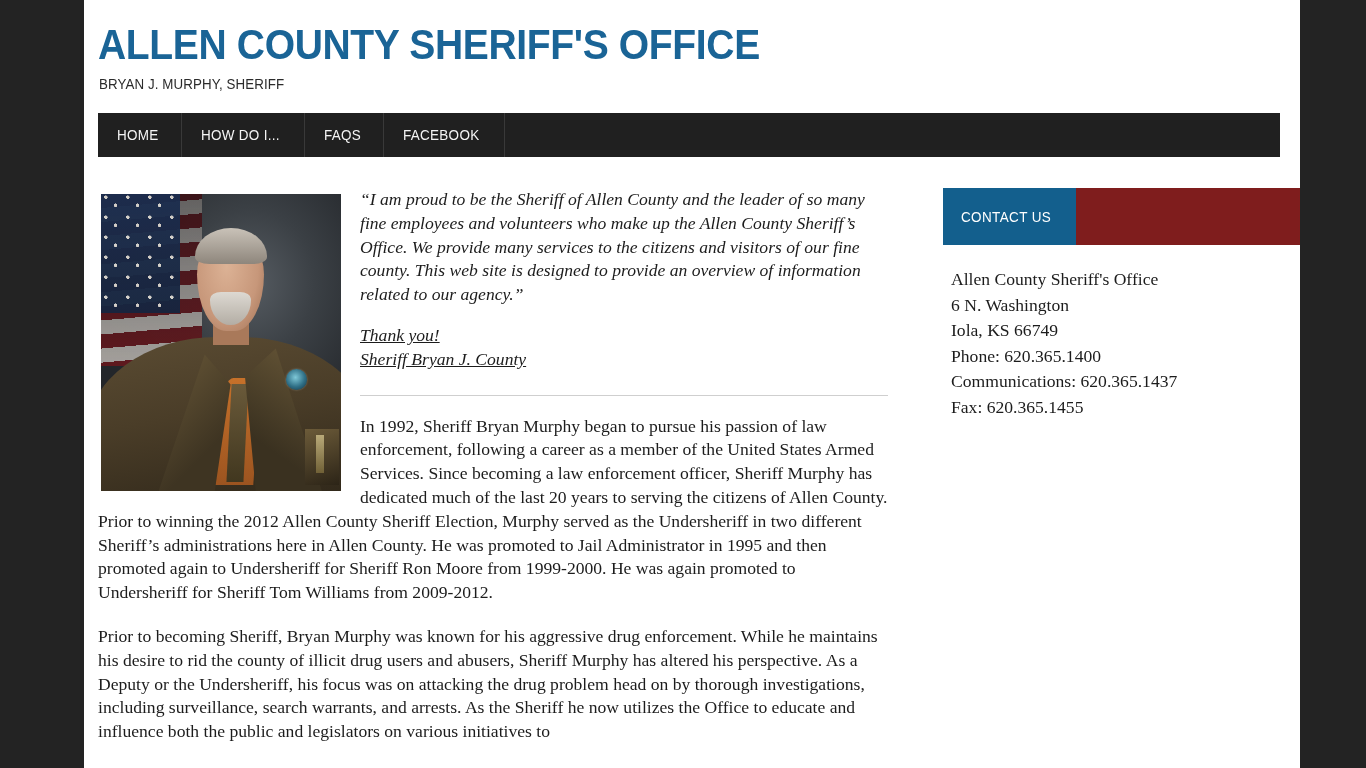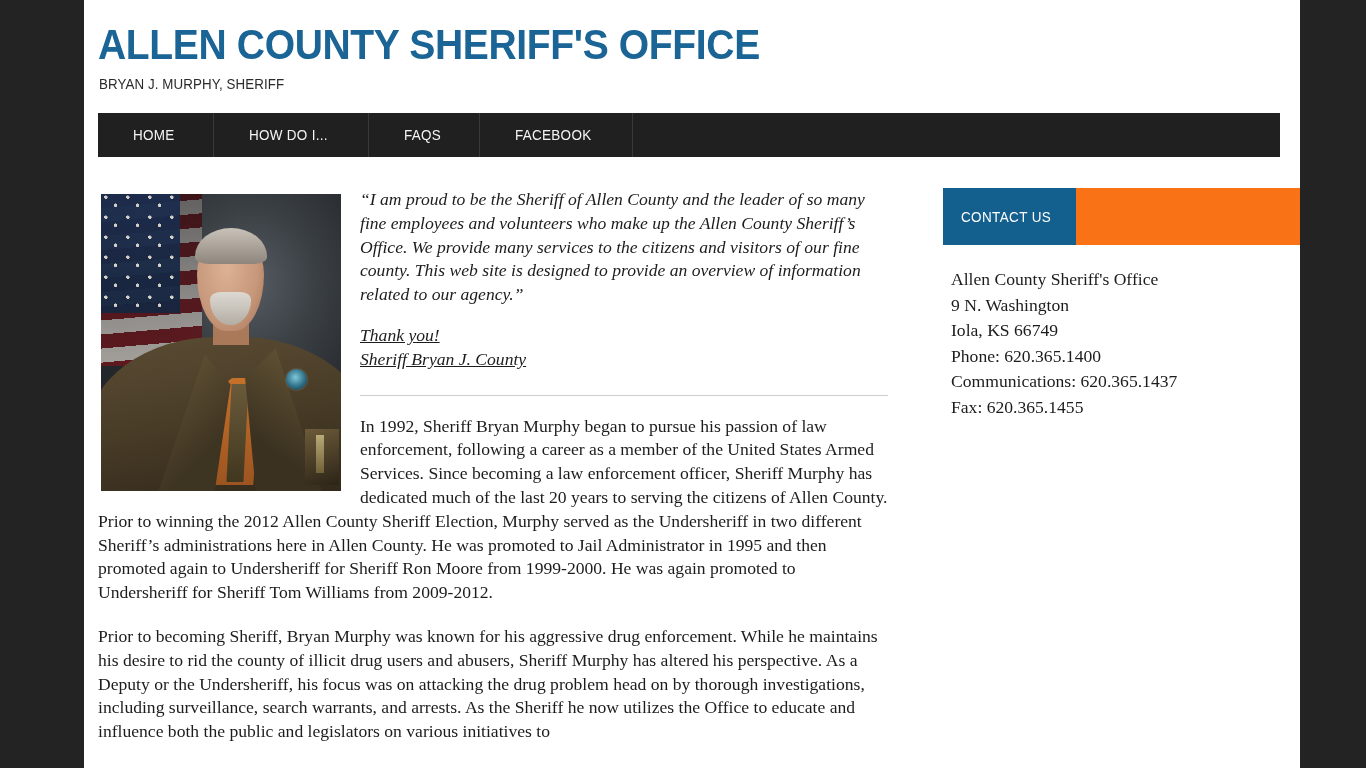--- a/index.html
+++ b/index.html
@@ -55,21 +55,21 @@
     margin: 20px 0 0 14px;
     width: 1182px;
     height: 44px;
     background: #202020;
     display: flex;
     align-items: stretch;
   }
   .nav-item {
     display: flex;
     align-items: center;
-    padding: 0 35px;
+    padding: 0 19px;
     color: #f4f4f4;
     font-family: "Liberation Sans Narrow", "Liberation Sans", sans-serif;
     font-size: 14.5px;
     letter-spacing: 0.3px;
     border-right: 1px solid #393939;
     white-space: nowrap;
     cursor: pointer;
     transform: none;
   }
   .nav-item span {
@@ -223,21 +223,21 @@
     font-size: 17.6px;
     line-height: 23.8px;
     color: #1c1c1c;
     margin: 0 0 20px 0;
     text-align: left;
   }
   
   .widget-head {
     display: flex;
     height: 57px;
-    background: #f97316;
+    background: #7f1d1d;
     align-items: stretch;
   }
   .widget-tab {
     background: #135f8d;
     color: #ffffff;
     font-family: "Liberation Sans Narrow", "Liberation Sans", sans-serif;
     font-size: 14.5px;
     letter-spacing: 0.4px;
     display: flex;
     align-items: center;
@@ -320,21 +320,21 @@
     </main>
 
     <aside class="side-col">
       <div class="widget-head">
         <div class="widget-tab">
           <span>CONTACT US</span>
         </div>
       </div>
       <div class="widget-body">
         <div>Allen County Sheriff's Office</div>
-        <div>9 N. Washington</div>
+        <div>6 N. Washington</div>
         <div>Iola, KS 66749</div>
         <div>Phone: 620.365.1400</div>
         <div>Communications: 620.365.1437</div>
         <div>Fax: 620.365.1455</div>
       </div>
     </aside>
 
   </div>
 </div>
 

